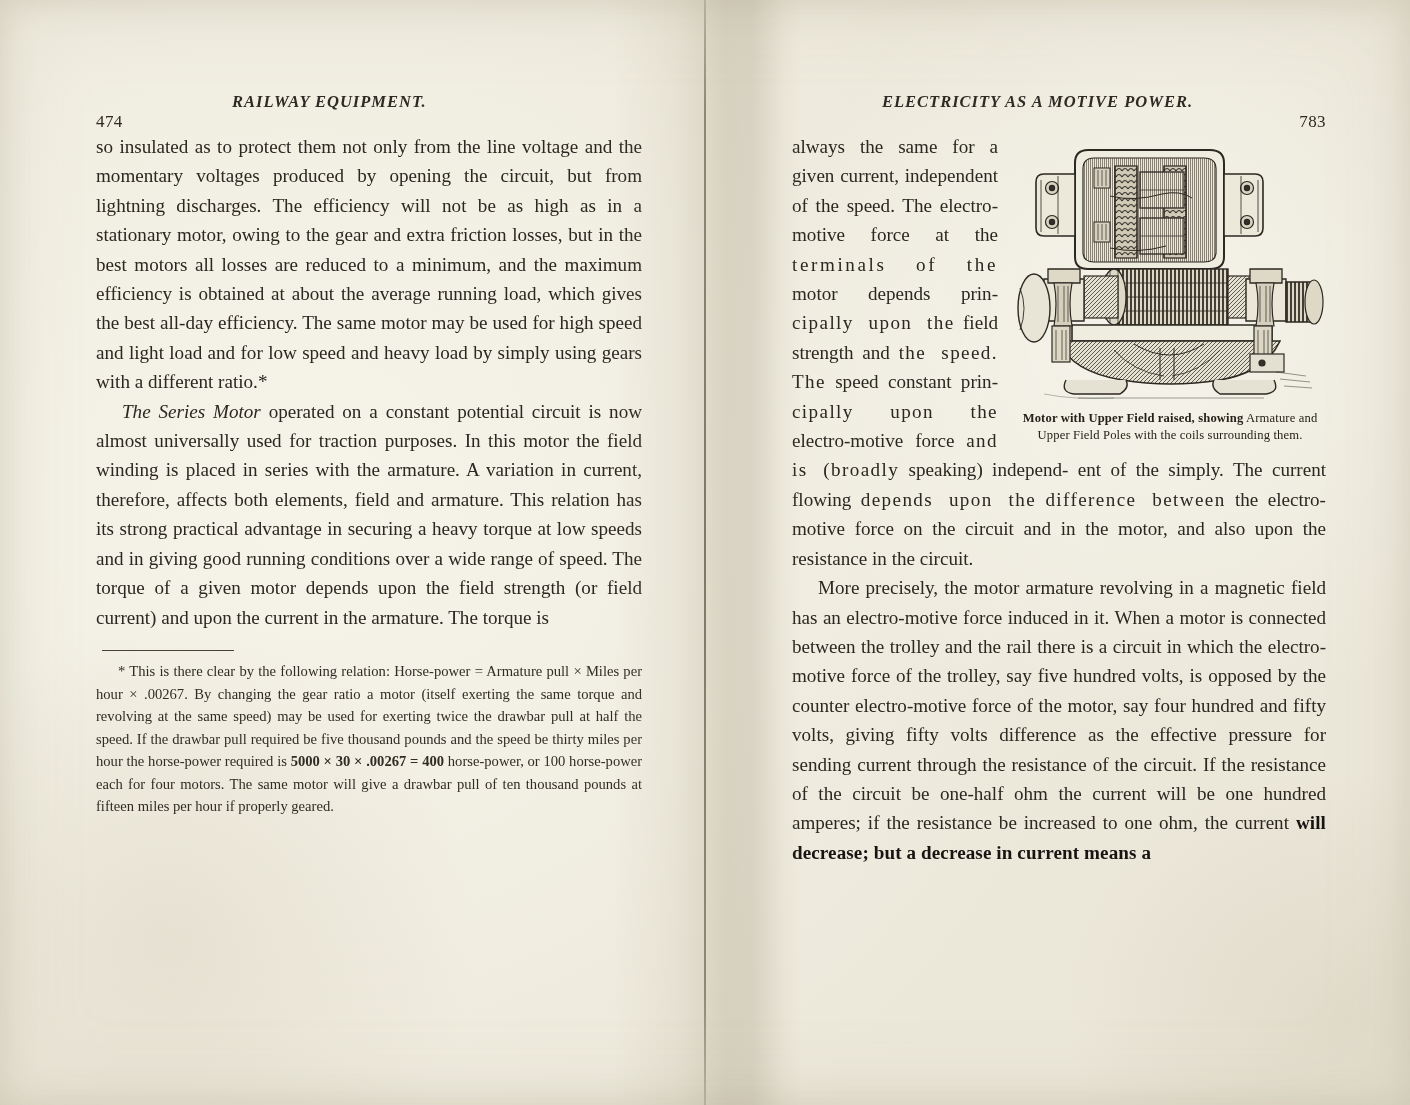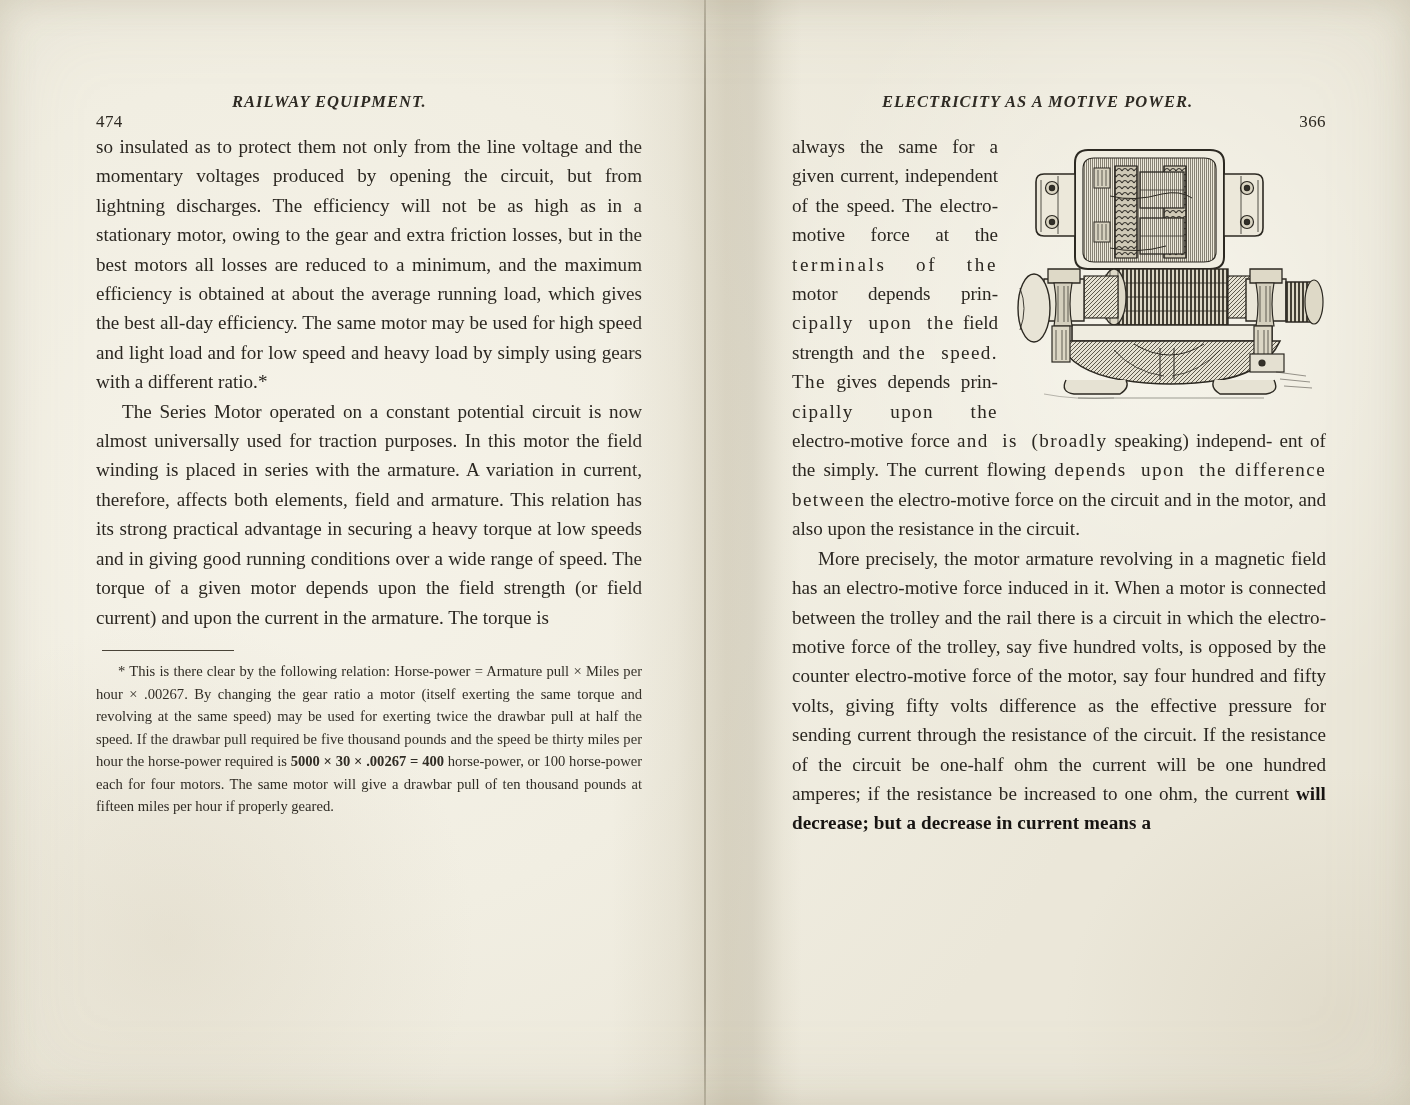--- a/index.html
+++ b/index.html
@@ -118,21 +118,21 @@
 
   
   .body-text {
     font-size: 19.1px;
     line-height: 29.4px;
     text-align: justify;
     color: #2b2721;
   }
   .body-text p { margin: 0; }
   .indent { text-indent: 26px; }
-  .it { }
+  .it { font-style: italic; }
 
   
   .body-text, .footnote, .running-head, .fig-caption {
     text-rendering: optimizeLegibility;
   }
 
   
   .heavy-ink {
     color: #171412;
     font-weight: 600;
@@ -222,21 +222,21 @@
           <span>400</span></span>
         <span>horse-power, or 100 horse-power each for four motors.  The same motor will give a drawbar pull of ten thousand pounds at fifteen miles per hour if properly geared.</span>
       </div>
     </div>
   </div>
 
   <div class="page page-right">
 
     <div class="running-head rh-right">
       <span class="rh-center">ELECTRICITY AS A MOTIVE POWER.</span>
-      <span class="folio folio-right">366</span>
+      <span class="folio folio-right">783</span>
     </div>
 
     <div class="body-text">
 
       <div class="figure">
         <svg class="engraving" viewBox="0 0 312 268" xmlns="http://www.w3.org/2000/svg">
           <defs>
             <pattern id="hatchV" width="3" height="3" patternUnits="userSpaceOnUse">
               <rect width="3" height="3" fill="#e8e4d6"></rect>
               <path d="M0.9 0 V3" stroke="#4a4539" stroke-width="1"></path>
@@ -336,29 +336,34 @@
 
             <path d="M272 146 H300 V186 H272 Z" fill="url(#gearP)" stroke-width="1.3"></path>
             <ellipse cx="300" cy="166" rx="9" ry="22" fill="#ded9c7" stroke-width="1.2"></ellipse>
 
             <path d="M64 262 H250" stroke-width="0.8" opacity=".55"></path>
             <path d="M262 236 L292 240 M266 243 L296 246 M270 250 L298 252" stroke-width="0.8" opacity=".6"></path>
             <path d="M30 258 Q60 264 100 262" stroke-width="0.7" opacity=".45"></path>
           </g>
         </svg>
 
+        <div class="fig-caption">
+          <span class="cap-strong">Motor with Upper Field raised, showing</span>
+          <span>Armature and Upper Field Poles with the</span>
+          <span>coils surrounding them.</span>
+        </div>
       </div>
 
       <p><span>always the same for a given current, independent of the speed.  The electro-motive force at the</span>
         <span class="tight-col"><span class="spaced-a">terminals of the</span>
           <span>motor depends prin-</span>
           <span class="spaced-b">cipally upon the</span>
           <span>field strength and</span>
           <span class="spaced-b">the speed. The</span>
-          <span>gives depends prin-</span>
+          <span>speed constant prin-</span>
           <span class="spaced-b">cipally upon the</span>
           <span>electro-motive force</span>
           <span class="spaced-b">and is (broadly</span>
           <span>speaking) independ-</span>
           <span>ent of the simply.</span>
           <span>The current flowing</span>
           <span class="spaced-b">depends upon the</span>
           <span class="spaced-b">difference between</span></span>
         <span>the electro-motive force on the circuit and in the motor, and also upon the resistance in the circuit.</span></p>
 

